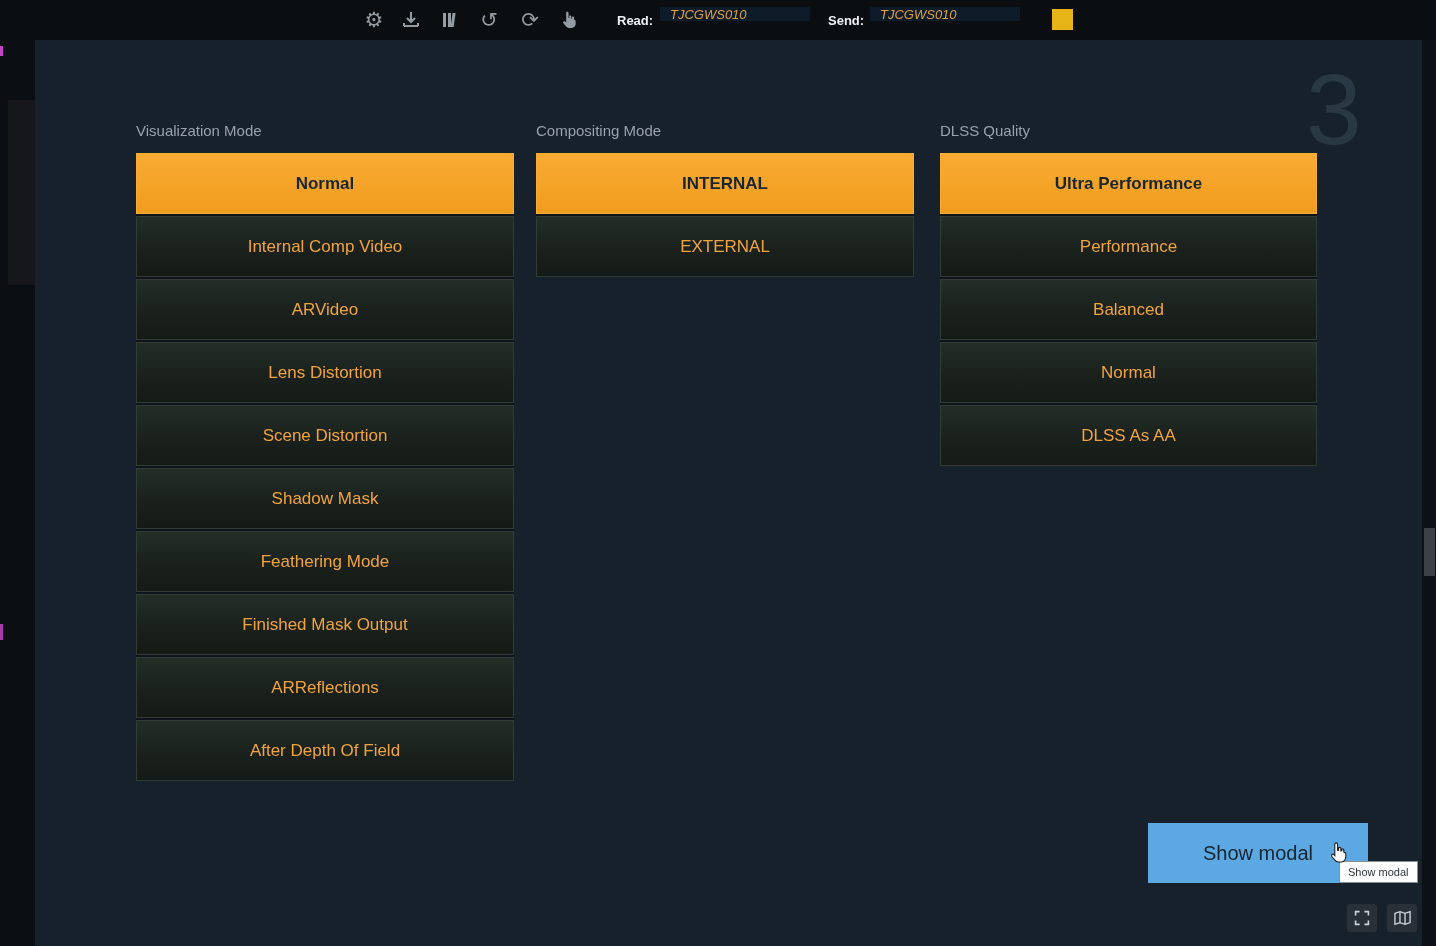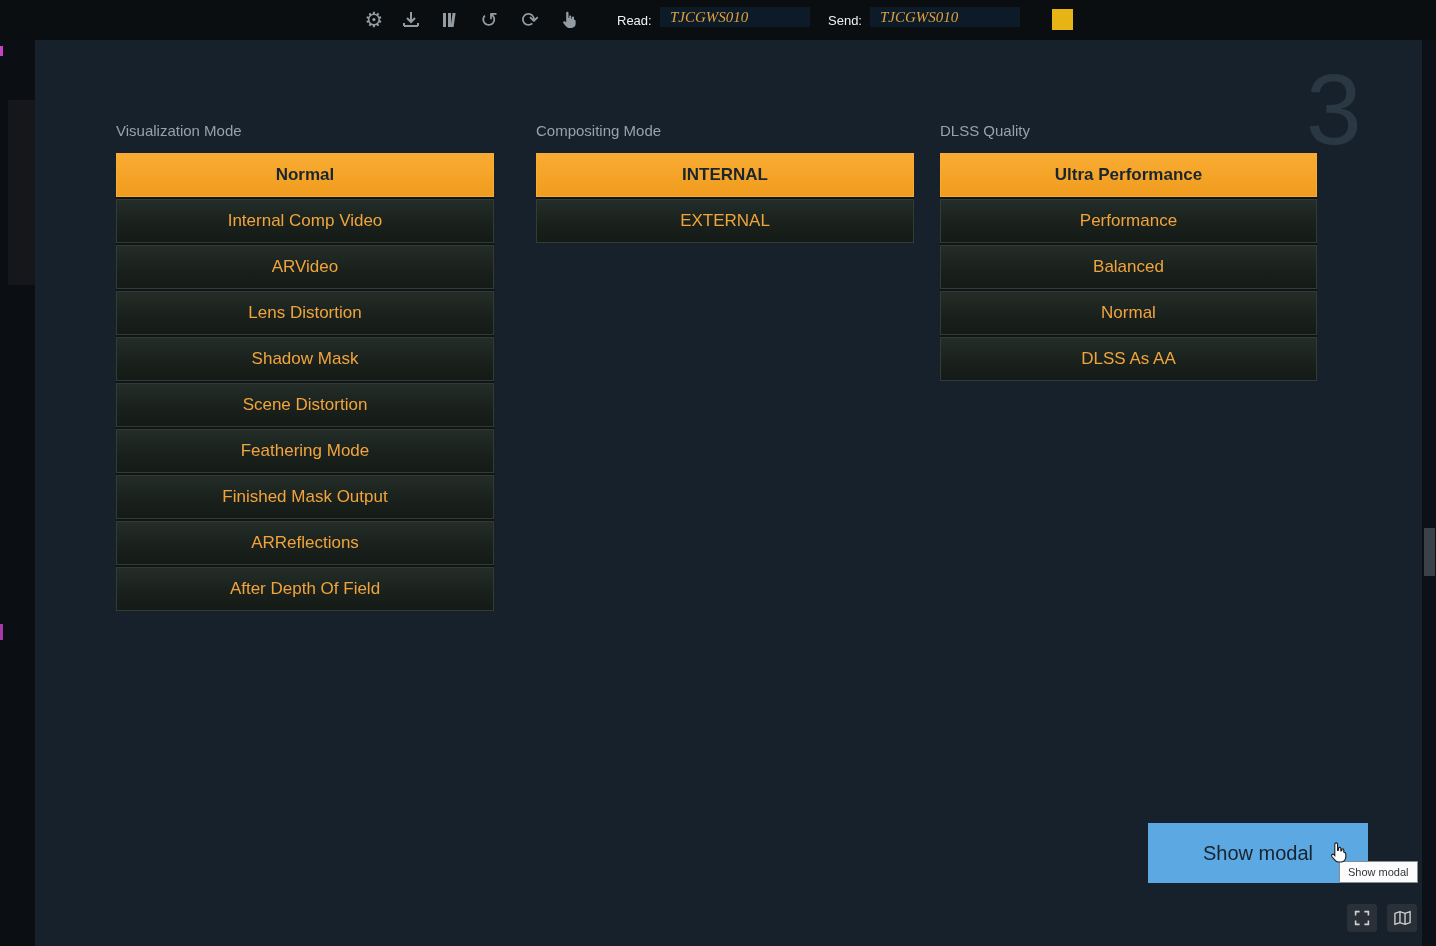--- a/index.html
+++ b/index.html
@@ -10,53 +10,53 @@
     font-family:"Liberation Sans", sans-serif;
   }
   
   .topbar { position:absolute; left:0; top:0; width:1436px; height:40px; background:#0b0e11; z-index:5; }
   .icon-btn {
     position:absolute; top:7px; width:28px; height:26px;
     display:flex; align-items:center; justify-content:center;
     color:#949ca3; font-family:"DejaVu Sans", sans-serif; font-size:21px; cursor:pointer;
   }
   .icon-btn svg { display:block; }
-  .tb-label { position:absolute; top:13px; color:#eef1f4; font-size:13px; font-weight:400; }
+  .tb-label { position:absolute; top:13px; color:#eef1f4; font-size:13px; font-weight:700; }
   .tb-input {
-    position:absolute; top:7px; height:20px; width:150px;
+    position:absolute; top:7px; height:14px; width:150px;
     background:#0d1a28; border:none; outline:none;
-    color:#e0a03c; font-style:italic; font-size:15px; padding:0 10px;
-    font-family:Liberation Serif, serif;
+    color:#e0a03c; font-style:italic; font-size:13px; padding:0 10px;
+    font-family:Liberation Sans, sans-serif;
   }
   .swatch { position:absolute; left:1052px; top:9px; width:21px; height:21px; background:#e6b414; cursor:pointer; }
 
   
   .panel { position:absolute; left:35px; top:40px; width:1387px; height:906px; background:#16212c; }
   .edge-left { position:absolute; left:0; top:40px; width:35px; height:906px; background:#0b0e12; }
   .edge-left-light { position:absolute; left:8px; top:100px; width:27px; height:185px; background:#15171b; }
   .speck1 { position:absolute; left:0; top:46px; width:3px; height:10px; background:#c244c2; }
   .speck2 { position:absolute; left:0; top:624px; width:3px; height:16px; background:#a838a8; }
   .edge-right { position:absolute; left:1422px; top:40px; width:14px; height:906px; background:#0d1117; }
   .scroll-thumb { position:absolute; left:1424px; top:528px; width:11px; height:48px; background:#3c4147; }
 
   .page-num {
     position:absolute; left:1306px; top:52px;
     font-size:100px; font-weight:400; color:#2a3844;
     letter-spacing:-2px;
   }
 
   
   .col { position:absolute; top:122px; }
-  .col-1 { left:116px; width:378px; }
+  .col-1 { left:136px; width:378px; }
   .col-2 { left:536px; width:378px; }
   .col-3 { left:940px; width:377px; }
   .group-label { font-size:15px; color:#99a1a9; }
   .list { margin-top:14px; display:flex; flex-direction:column; gap:2px; background:#0e141a; }
   .btn {
-    height:44px; display:flex; align-items:center; justify-content:center;
+    height:61px; display:flex; align-items:center; justify-content:center;
     font-size:17px; color:#f1a43c; cursor:pointer;
     background:linear-gradient(180deg,#242d28 0%, #1a211c 55%, #141a16 100%);
     border:1px solid #333c34;
   }
   .btn.selected {
     background:linear-gradient(180deg,#f9ac33 0%, #f09c1e 100%);
     color:#19262f; font-weight:700; border:1px solid #f9ac33;
   }
 
   
@@ -124,22 +124,22 @@
 
 <div class="page-num">3</div>
 
 <div class="col col-1">
   <div class="group-label">Visualization Mode</div>
   <div class="list">
     <div class="btn selected">Normal</div>
     <div class="btn">Internal Comp Video</div>
     <div class="btn">ARVideo</div>
     <div class="btn">Lens Distortion</div>
+    <div class="btn">Scene Distortion</div>
     <div class="btn">Shadow Mask</div>
-    <div class="btn">Scene Distortion</div>
     <div class="btn">Feathering Mode</div>
     <div class="btn">Finished Mask Output</div>
     <div class="btn">ARReflections</div>
     <div class="btn">After Depth Of Field</div>
   </div>
 </div>
 
 <div class="col col-2">
   <div class="group-label">Compositing Mode</div>
   <div class="list">

